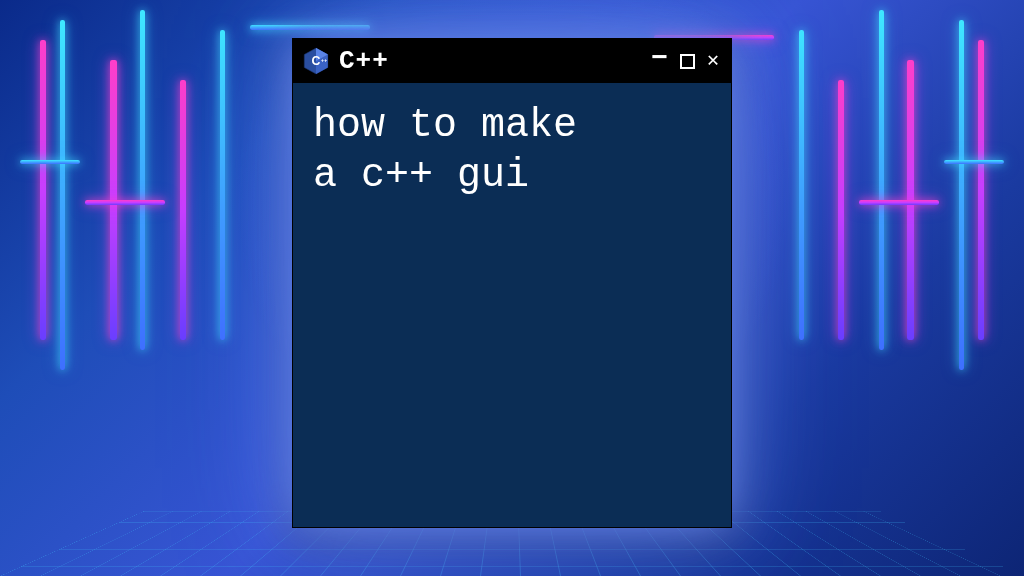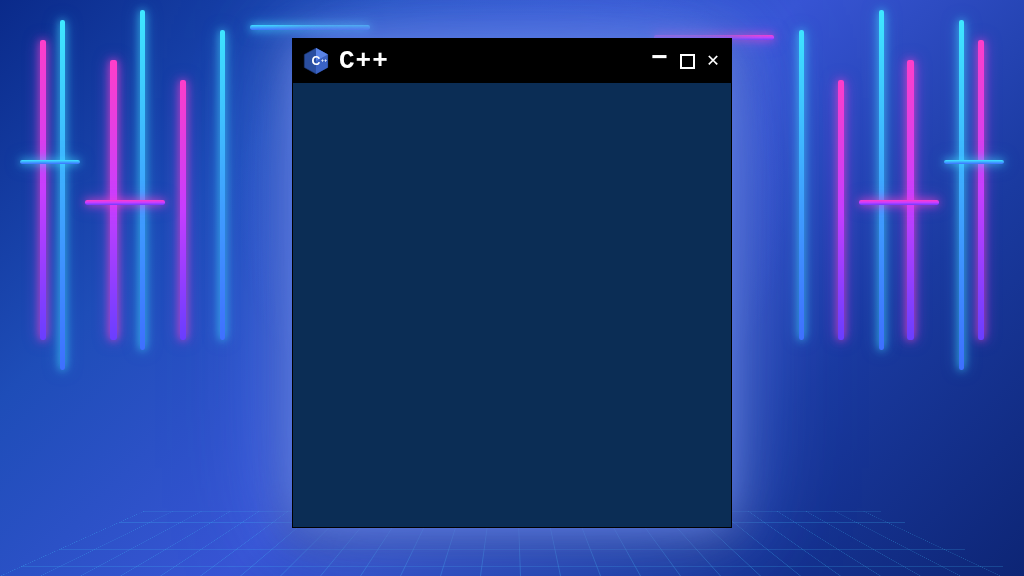--- a/index.html
+++ b/index.html
@@ -195,14 +195,16 @@
       </div>
     </div>
     <div class="app-title">C++</div>
     <div class="window-controls">
       <span class="minimize-icon"></span>
       <span class="maximize-icon"></span>
       <span class="close-icon"></span>
     </div>
   </div>
   <div class="terminal-body">
+    <div class="line">how to make</div>
+    <div class="line">a c++ gui</div>
   </div>
 </div>
 
 </body></html>

